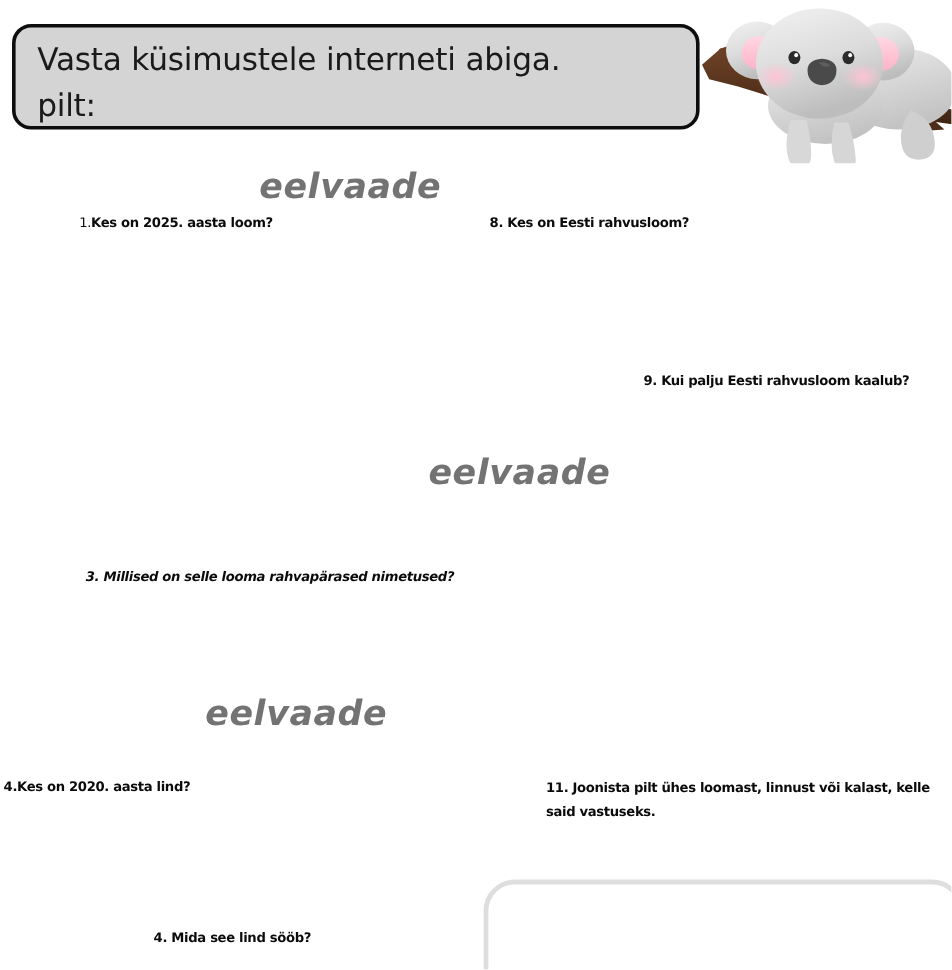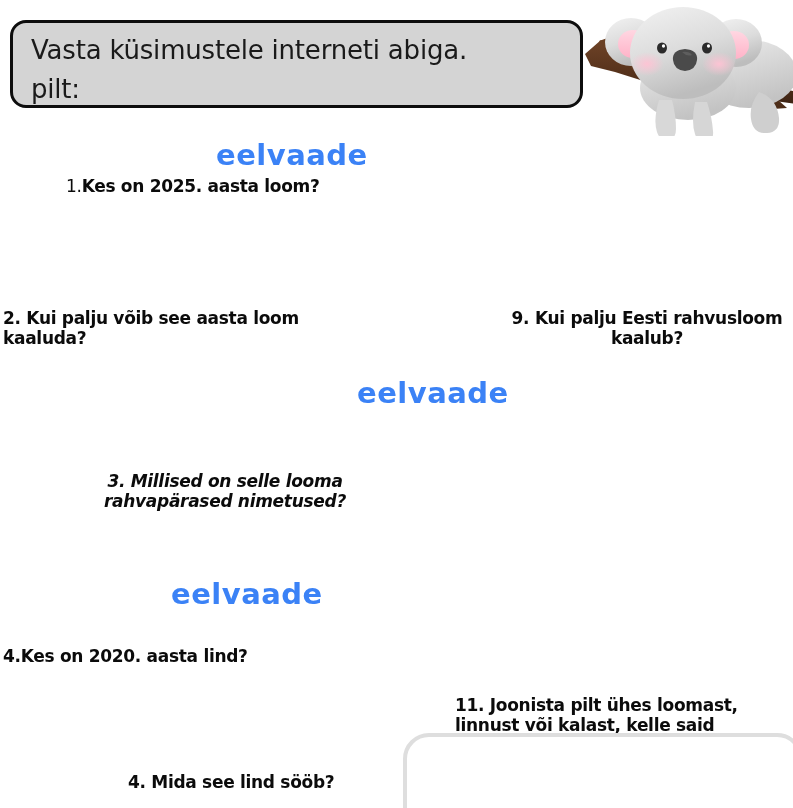--- a/index.html
+++ b/index.html
@@ -51,50 +51,51 @@
     pointer-events: none;
   }
   .koala-wrap svg { display: block; }
 
   
   .watermark {
     position: absolute;
     font-family: "DejaVu Sans", sans-serif;
     font-size: 29px;
     font-weight: 700;
-    color: #3b82f6;
+    color: #737373;
     letter-spacing: 0.5px;
     white-space: nowrap;
+    font-style: italic;
   }
   .wm-1 { left: 216px; top: 138px; }
   .wm-2 { left: 357px; top: 376px; }
   .wm-3 { left: 171px; top: 577px; }
 
   
   .q {
     position: absolute;
     font-family: "DejaVu Sans", sans-serif;
     font-weight: 700;
-    font-size: 17px;
+    font-size: 11px;
     line-height: 20px;
     color: #0b0b0b;
     letter-spacing: -0.3px;
   }
   .q .qnum-light { font-weight: 400; }
   .q-center { text-align: center; }
   .q-left   { text-align: left; }
 
   .q1  { left: 66px;  top: 176px; }
   .q8  { left: 408px; top: 176px; }
   .q2  { left: 3px;   top: 308px; width: 360px; }
   .q9  { left: 487px; top: 308px; width: 320px; }
   .q3  { left: 70px;  top: 471px; width: 310px; font-style: italic; }
   .q10 { left: 403px; top: 469px; width: 340px; }
   .q4  { left: 3px;   top: 646px; }
-  .q11 { left: 455px; top: 647px; width: 330px; margin-top: 48px; }
+  .q11 { left: 455px; top: 647px; width: 330px; }
   .q5  { left: 128px; top: 772px; }
 
   
   .draw-box {
     position: absolute;
     left: 403px;
     top: 733px;
     width: 400px;
     height: 120px;
     box-sizing: border-box;
@@ -180,22 +181,22 @@
   </div>
 
   <div class="watermark wm-1">eelvaade</div>
   <div class="watermark wm-2">eelvaade</div>
   <div class="watermark wm-3">eelvaade</div>
 
   <div class="q q1 q-left">
     <span class="qnum-light">1.</span><span>Kes on 2025. aasta loom?</span>
   </div>
 
-
-  <div class="q q2 q-left">2. Kui palju võib see aasta loom kaaluda?</div>
+  <div class="q q8 q-left">8. Kes on Eesti rahvusloom?</div>
+
 
   <div class="q q9 q-center">9. Kui palju Eesti rahvusloom kaalub?</div>
 
   <div class="q q3 q-center">3. Millised on selle looma rahvapärased nimetused?</div>
 
 
   <div class="q q4 q-left">4.Kes on 2020. aasta lind?</div>
 
   <div class="q q11 q-left">11. Joonista pilt ühes loomast, linnust või kalast, kelle said vastuseks.</div>
 

